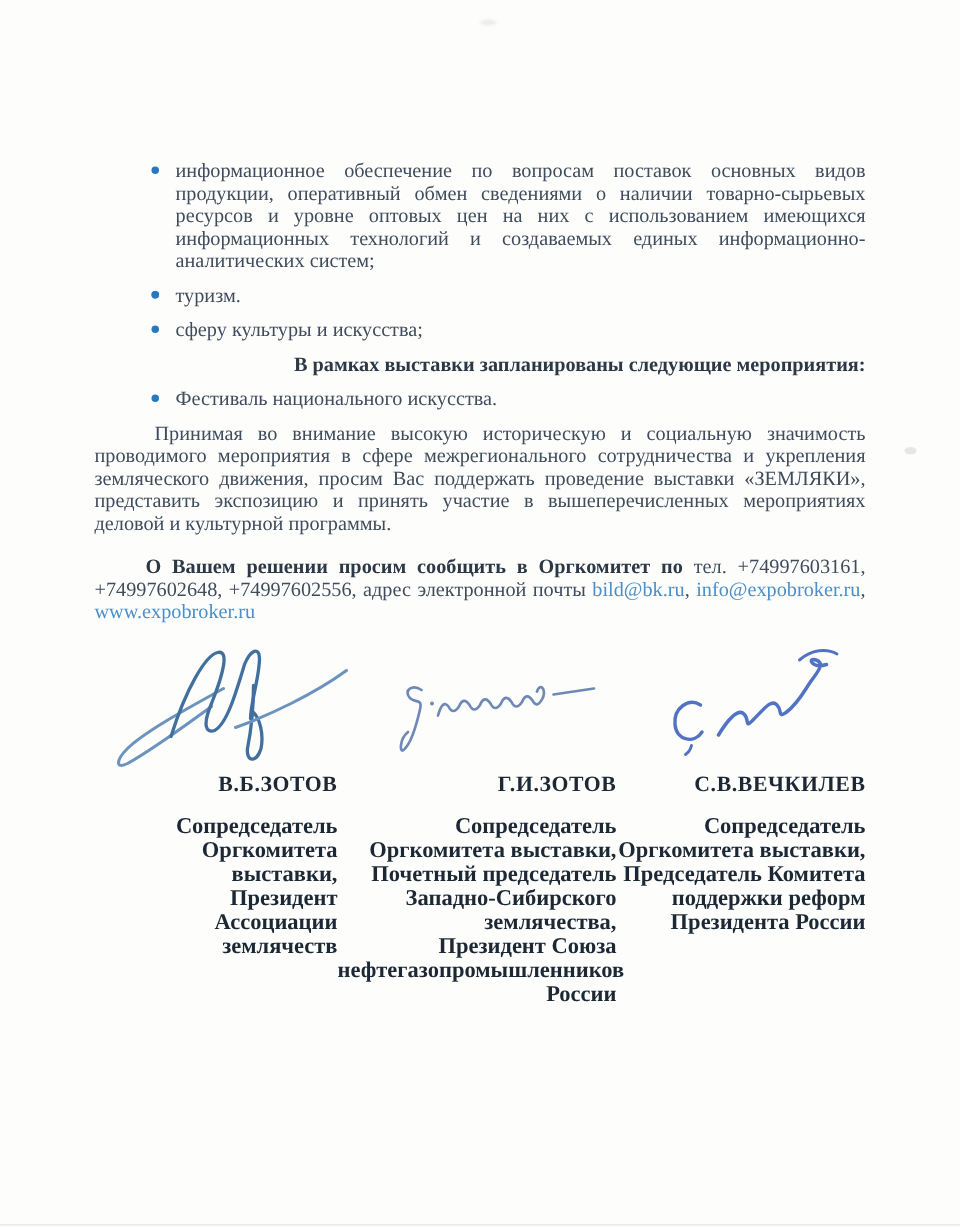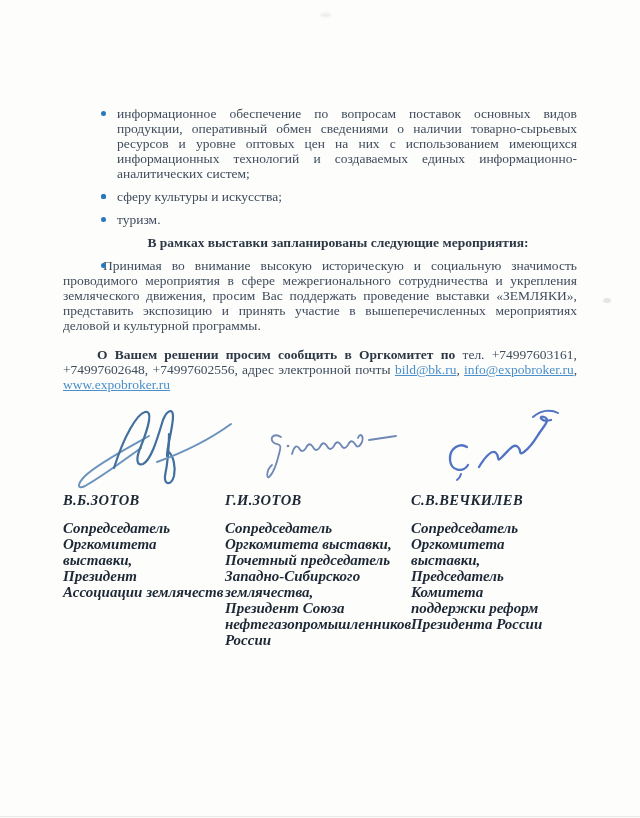--- a/index.html
+++ b/index.html
@@ -14,29 +14,29 @@
   .page{
     position:relative;width:640px;height:818px;overflow:hidden;
     background:var(--page-bg);
     font-family:"Liberation Serif","DejaVu Serif",serif;
     color:var(--text);
   }
   .content{position:absolute;left:63px;top:66px;width:514px;font-size:13.5px;line-height:15px;margin-top:40px;}
   ul.blist{list-style:none;margin:0;padding:0;}
   ul.blist li{position:relative;padding-left:54px;text-align:justify;margin-bottom:8px;}
   .bullet{position:absolute;left:38px;top:5px;width:5px;height:5px;border-radius:50%;background:var(--bullet);}
-  .heading{font-weight:bold;color:var(--heading);text-indent:36px;margin:2px 0 8px 0;text-align:center;}
+  .heading{font-weight:bold;color:var(--heading);text-indent:36px;margin:2px 0 8px 0;text-align:right;}
   .para{margin:0;text-align:justify;}
   .para.appeal{margin-top:6px;text-indent:40px;}
   .para.contact{margin-top:14px;text-indent:34px;}
   .para.contact b{color:var(--heading);}
   .para.closing{margin-top:24px;text-indent:42px;text-align:left;}
-  a.doclink{color:var(--link);text-decoration:underline;cursor:pointer;}
+  a.doclink{color:var(--link);cursor:pointer;}
   .signs{margin-top:14px;display:grid;grid-template-columns:162px 186px 166px;}
-  .sign-col{text-align:left;font-style:italic;}
+  .sign-col{text-align:right;}
   .sig-wrap{position:relative;height:84px;}
   .sig-wrap svg{position:absolute;overflow:visible;}
   .sig-zotov{left:6px;bottom:0;}
   .sig-shmal{left:40px;bottom:8px;}
   .sig-vechkilev{left:26px;bottom:10px;}
   .sig-stroke{fill:none;stroke-linecap:round;stroke-linejoin:round;}
   .sig-name{font-weight:bold;font-size:14.5px;line-height:15px;color:var(--name);letter-spacing:.4px;margin-top:3px;}
   .sig-title{font-weight:bold;font-size:15px;line-height:16px;color:var(--name);margin-top:12px;white-space:pre-line;}
   
   .speck{position:absolute;border-radius:50%;pointer-events:none;}
@@ -56,33 +56,34 @@
     <ul class="blist">
       <li>
         <span class="bullet"></span>
         <span>информационное обеспечение по вопросам поставок основных видов продукции, оперативный обмен сведениями о наличии товарно-сырьевых ресурсов и уровне оптовых цен на них с использованием имеющихся информационных технологий и создаваемых единых информационно-аналитических систем;</span>
       </li>
       <li>
         <span class="bullet"></span>
       </li>
       <li>
         <span class="bullet"></span>
-        <span>сферу культуры и искусства;</span>
+        <span>туризм.</span>
       </li>
       <li>
         <span class="bullet"></span>
-        <span>туризм.</span>
+        <span>сферу культуры и искусства;</span>
       </li>
     </ul>
 
     <p class="heading">В рамках выставки запланированы следующие мероприятия:</p>
 
     <ul class="blist">
       <li>
         <span class="bullet"></span>
+        <span>Фестиваль национального искусства.</span>
       </li>
     </ul>
 
     <p class="para appeal">Принимая во внимание высокую историческую и социальную значимость проводимого мероприятия в сфере межрегионального сотрудничества и укрепления земляческого движения, просим Вас поддержать проведение выставки «ЗЕМЛЯКИ», представить экспозицию и принять участие в вышеперечисленных мероприятиях деловой и культурной программы.</p>
 
     <p class="para contact"><b>О Вашем решении просим сообщить в Оргкомитет по</b><span> тел. +74997603161, +74997602648, +74997602556, адрес электронной почты </span><a class="doclink">bild@bk.ru</a><span>, </span><a class="doclink">info@expobroker.ru</a><span>, </span><a class="doclink">www.expobroker.ru</a></p>
 
 
     <div class="signs">
 

